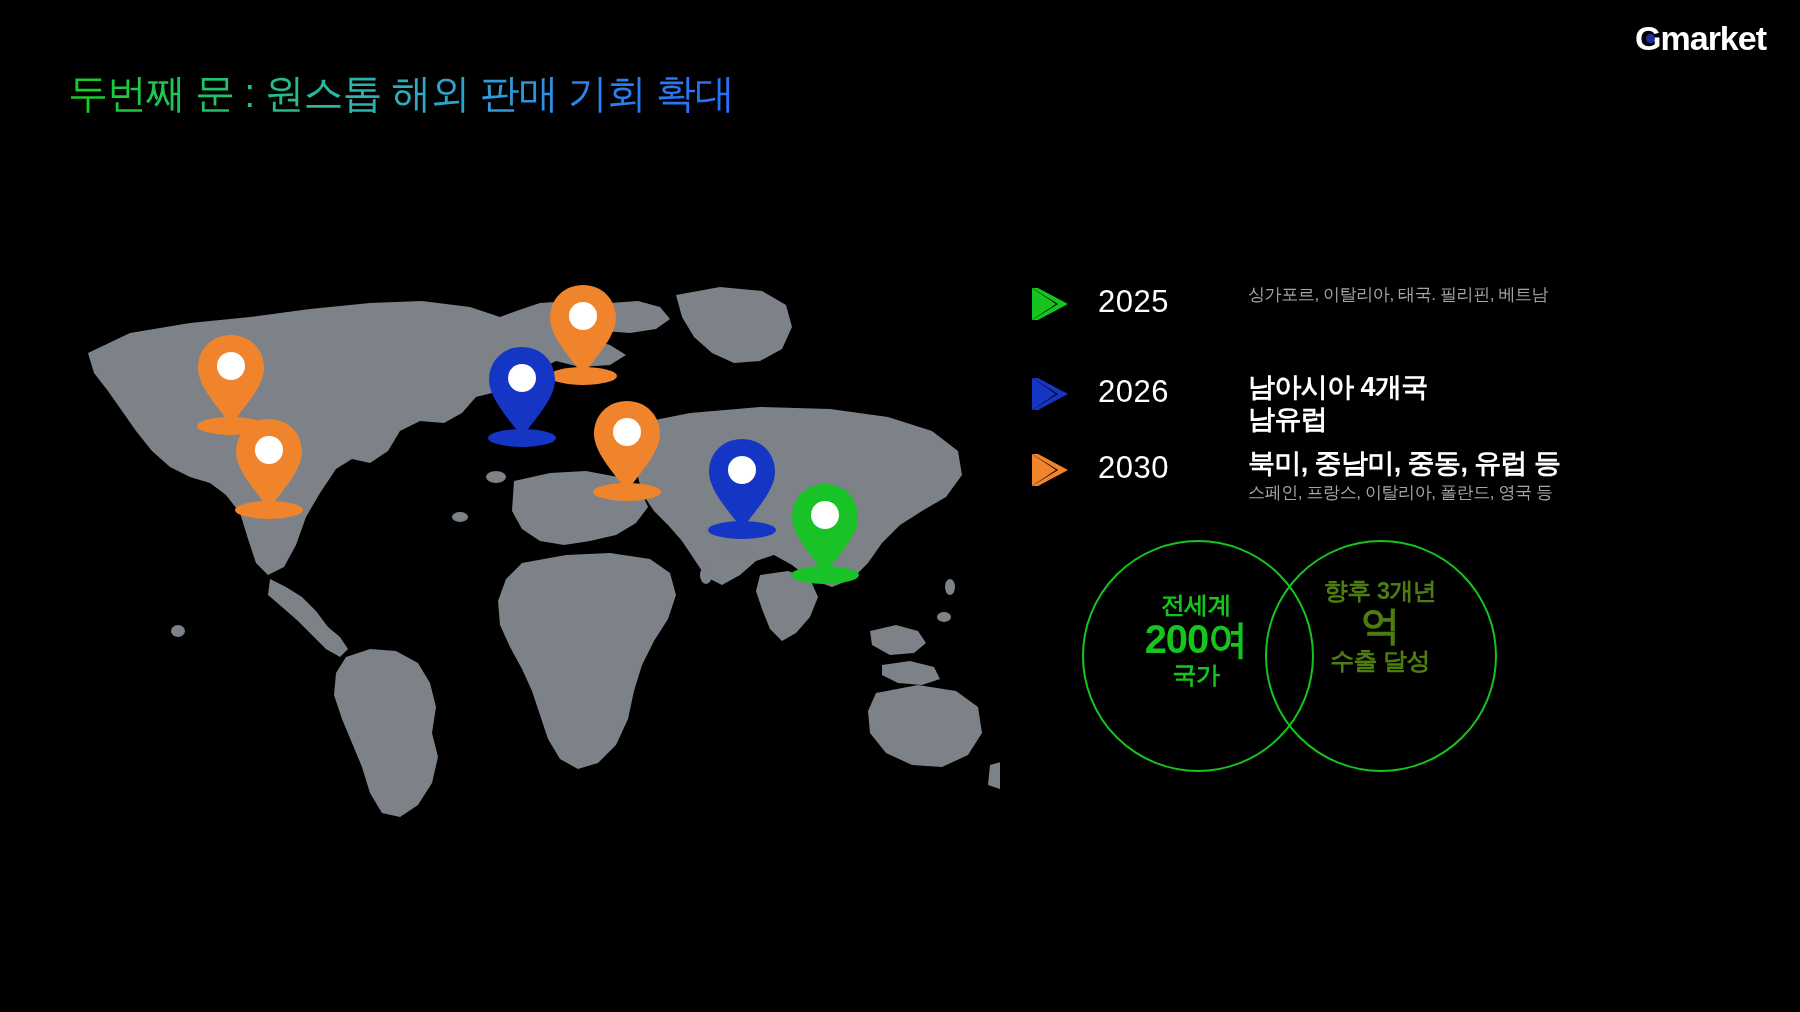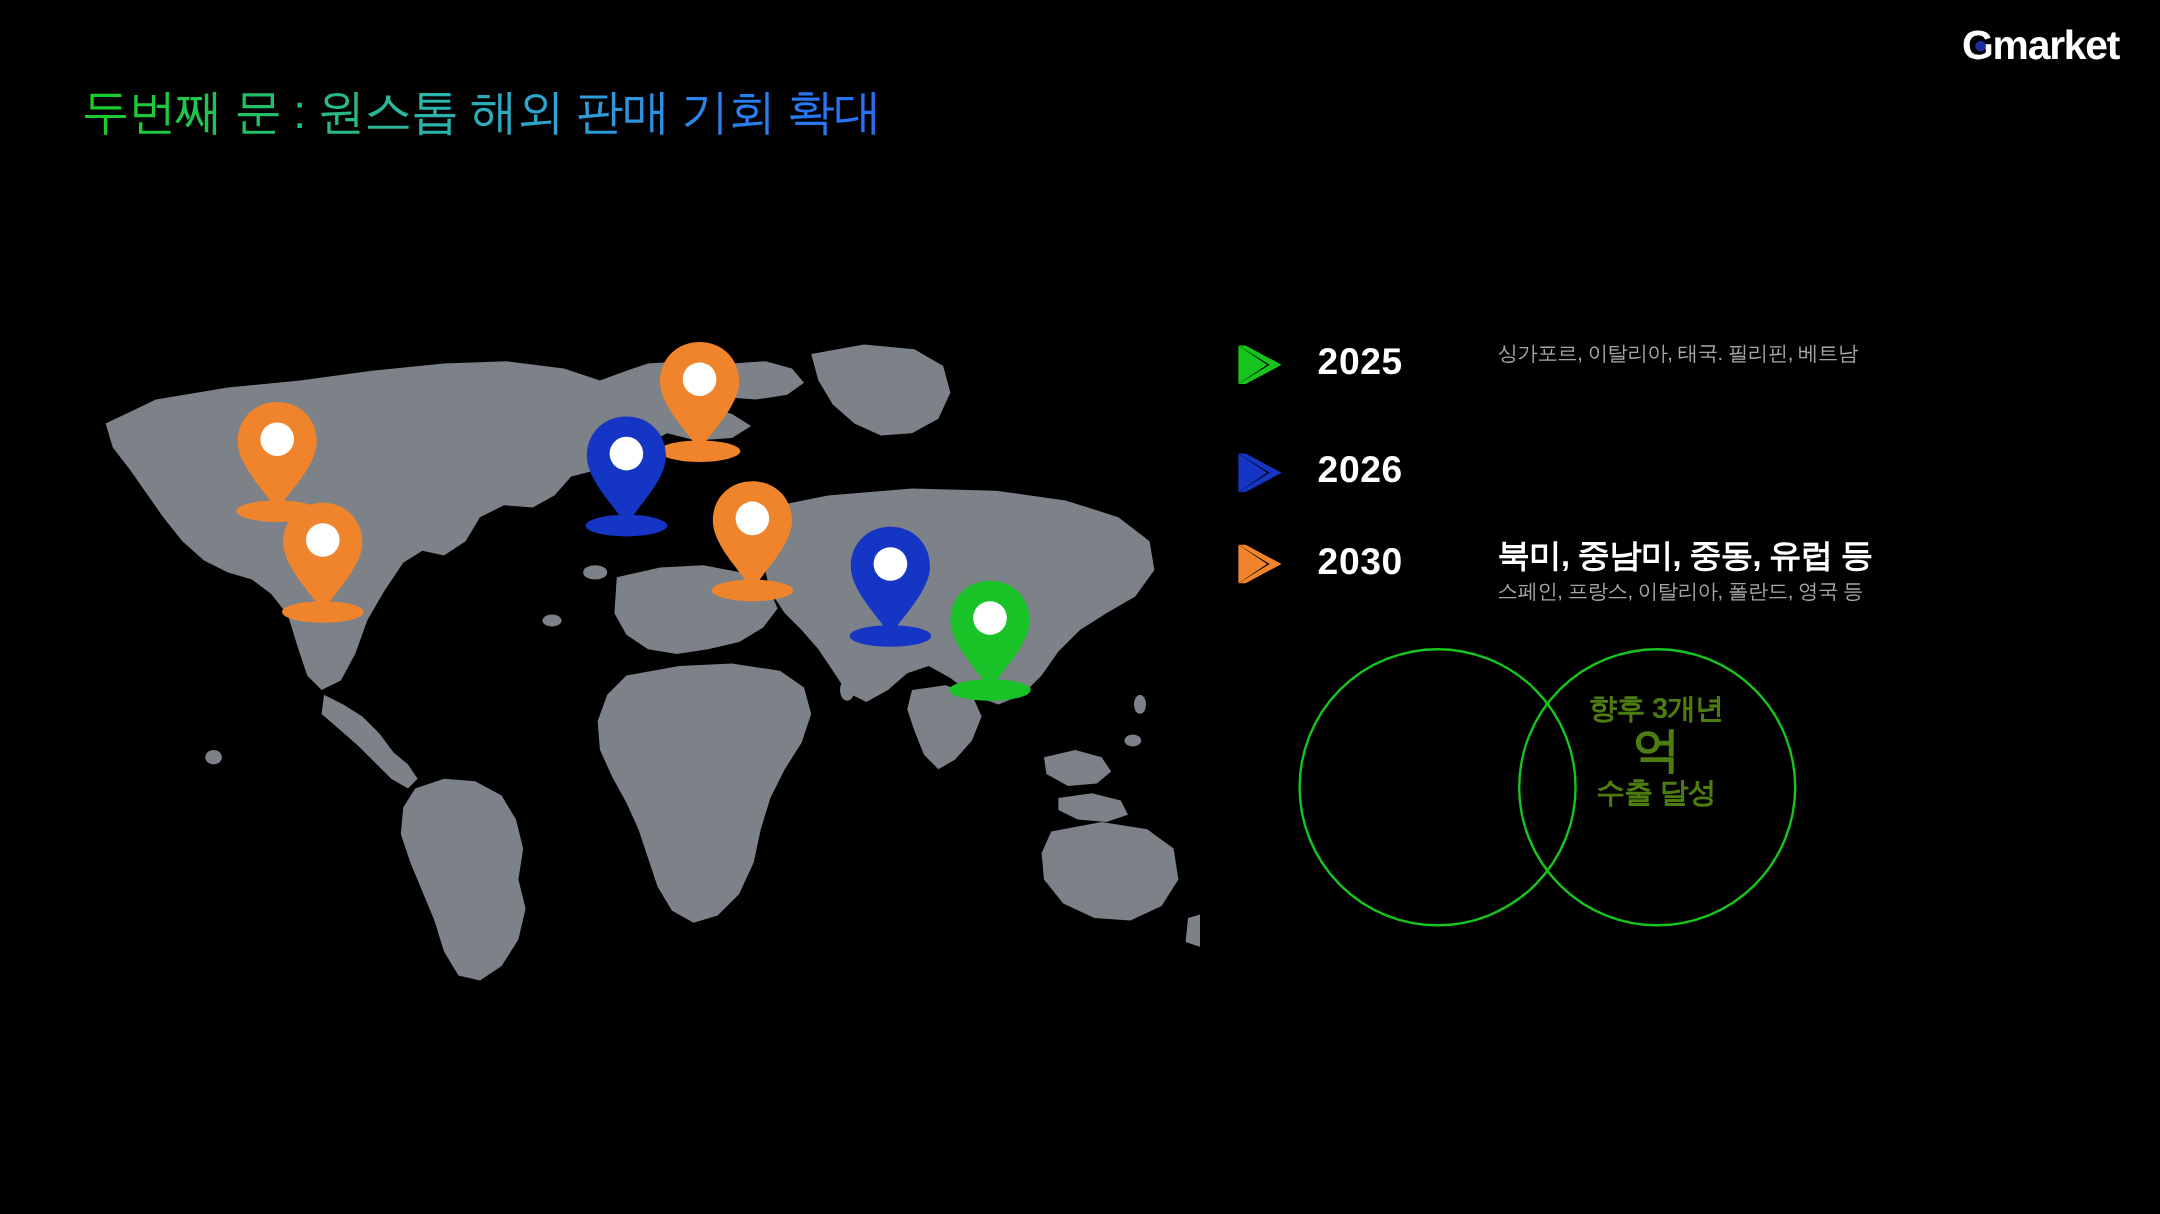--- a/index.html
+++ b/index.html
@@ -30,21 +30,21 @@
   
   .pin{position:absolute;width:78px;height:104px;}
   .pin svg{width:100%;height:100%;display:block;}
 
   
   #legend{position:absolute;left:1028px;top:282px;width:740px;}
   .leg-row{position:absolute;left:0;display:flex;align-items:flex-start;}
   .chev{width:48px;height:40px;flex:0 0 48px;margin-top:2px;}
   .chev svg{display:block;width:100%;height:100%;}
   .leg-year{width:150px;flex:0 0 150px;font-size:31px;color:#fff;
-            margin-left:22px;line-height:40px;letter-spacing:.5px;font-weight:bold;}
+            margin-left:22px;line-height:40px;letter-spacing:.5px;}
   .leg-body{width:330px;}
   .leg-title{font-size:27px;font-weight:bold;color:#fff;line-height:1.18;
              letter-spacing:-.6px;}
   .leg-sub{font-size:17px;color:#a6a6a6;line-height:1.28;margin-top:2px;
            letter-spacing:-.4px;}
 
   
   #venn{position:absolute;left:1082px;top:540px;width:420px;height:230px;}
   .circle{position:absolute;border:2px solid #16c41d;border-radius:50%;}
   #circle-left{left:0;top:0;width:228px;height:228px;}
@@ -191,39 +191,47 @@
       </div>
     </div>
     <div class="leg-row" style="top: 90px; justify-content: center;">
       <div class="chev">
         <svg viewBox="0 0 48 40" xmlns="http://www.w3.org/2000/svg">
           <path fill="#1536c4" d="M4 4 L10 4 L40 20 L10 36 L4 36 L30 20 Z"></path>
           <path fill="#1536c4" d="M4 4 L28 20 L4 36 Z"></path>
         </svg>
       </div>
       <div class="leg-year">2026</div>
+      <div class="leg-body">
+        <div class="leg-title">남아시아 4개국<br>남유럽</div>
+      </div>
     </div>
     <div class="leg-row" style="top: 166px;">
       <div class="chev">
         <svg viewBox="0 0 48 40" xmlns="http://www.w3.org/2000/svg">
           <path fill="#f0842c" d="M4 4 L10 4 L40 20 L10 36 L4 36 L30 20 Z"></path>
           <path fill="#f0842c" d="M4 4 L28 20 L4 36 Z"></path>
         </svg>
       </div>
       <div class="leg-year">2030</div>
       <div class="leg-body">
         <div class="leg-title">북미, 중남미, 중동, 유럽 등</div>
         <div class="leg-sub">스페인, 프랑스, 이탈리아, 폴란드, 영국 등</div>
       </div>
     </div>
   </div>
 
 <div id="venn">
   <div class="circle" id="circle-left" style="border-color: rgb(22, 196, 29);"></div>
   <div class="circle" id="circle-right" style="border-color: rgb(22, 196, 29);"></div>
 
+  <div class="venn-txt" id="venn-left-txt" style="color: rgb(22, 196, 29);">
+    <div class="v-small">전세계</div>
+    <div class="v-big">200여</div>
+    <div class="v-small">국가</div>
+  </div>
 
   <div class="venn-txt" id="venn-right-txt" style="color: #4d7c0f;">
     <div class="v-small">향후 3개년</div>
     <div class="v-big">억</div>
     <div class="v-small">수출 달성</div>
   </div>
 </div>
 
 </body></html>

